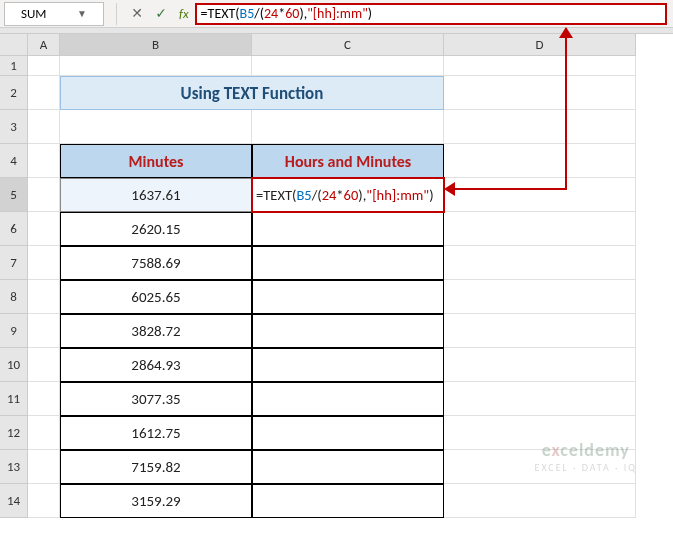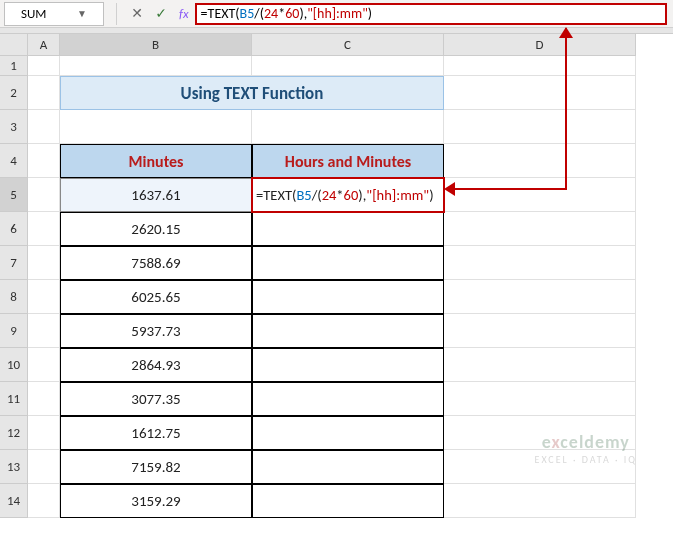--- a/index.html
+++ b/index.html
@@ -32,21 +32,21 @@
       position: relative;
     }
     .name-box .dd { margin-left: auto; color: #666; font-size: 10px; }
     .fb-sep { width: 1px; height: 22px; background: #d0d0d0; margin: 0 8px; }
     .fb-btn {
       width: 24px; height: 24px;
       display: flex; align-items: center; justify-content: center;
       color: #666; font-size: 14px;
     }
     .fb-btn.ok { color: #3a7b3a; }
-    .fx-label { font-style: italic; color: #8b5cf6; margin: 0 6px; font-size: 13px; }
+    .fx-label { font-style: italic; color: #4d7c0f; margin: 0 6px; font-size: 13px; }
     .formula-input {
       flex: 1;
       height: 22px;
       background: #fff;
       border: 2px solid #c00000;
       padding: 1px 4px;
       font-size: 14px;
       margin: 2px 6px 2px 0;
       display: flex;
       align-items: center;
@@ -181,21 +181,21 @@
       width: 0; height: 0;
       border-top: 7px solid transparent;
       border-bottom: 7px solid transparent;
       border-right: 11px solid #c00000;
       z-index: 21;
     }
 
     .watermark {
       position: absolute;
       right: 36px;
-      bottom: 74px;
+      bottom: 66px;
       text-align: center;
       opacity: 0.25;
       z-index: 30;
       pointer-events: none;
     }
     .watermark .wm-top {
       font-size: 18px;
       letter-spacing: 1px;
       color: #2a5a3a;
       font-weight: 600;
@@ -291,21 +291,21 @@
   <div class="cell"></div>
 
   <div class="rowhdr">8</div>
   <div class="cell"></div>
   <div class="cell data-cell-b">6025.65</div>
   <div class="cell data-cell-c"></div>
   <div class="cell"></div>
 
   <div class="rowhdr">9</div>
   <div class="cell"></div>
-  <div class="cell data-cell-b">5937.73</div>
+  <div class="cell data-cell-b">3828.72</div>
   <div class="cell data-cell-c"></div>
   <div class="cell"></div>
 
   <div class="rowhdr">10</div>
   <div class="cell"></div>
   <div class="cell data-cell-b">2864.93</div>
   <div class="cell data-cell-c"></div>
   <div class="cell"></div>
 
   <div class="rowhdr">11</div>

